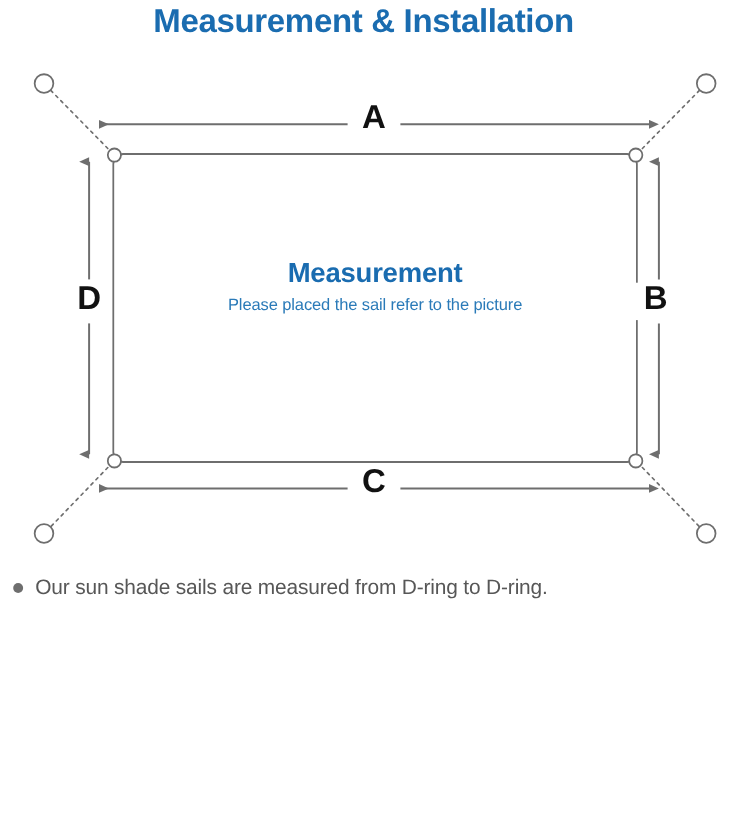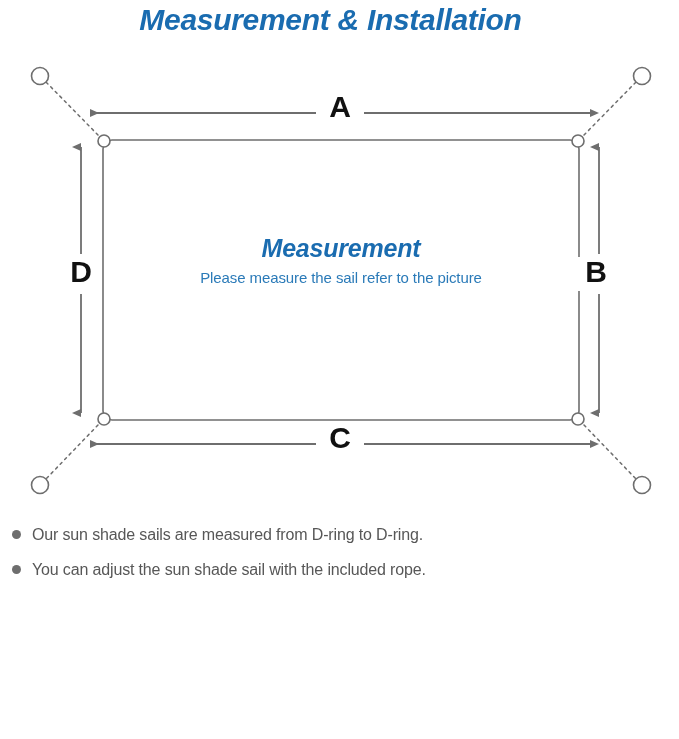--- a/index.html
+++ b/index.html
@@ -23,21 +23,20 @@
     width: 661px;
     text-align: center;
     font-family: "Liberation Sans", sans-serif;
     font-size: 30px;
     font-weight: bold;
     color: #1a6cb0;
     letter-spacing: -0.3px;
     line-height: 38px;
     padding-top: 1px;
     white-space: nowrap;
-    font-style: italic;
   }
 
   
   #diagram {
     position: absolute;
     left: 0;
     top: 48px;
     width: 679px;
     height: 470px;
   }
@@ -71,21 +70,20 @@
     width: 474px;
     text-align: center;
   }
   #sail-center-title {
     font-family: "Liberation Sans", sans-serif;
     font-size: 25px;
     font-weight: bold;
     color: #1a6cb0;
     line-height: 30px;
     letter-spacing: -0.2px;
-    font-style: italic;
   }
   #sail-center-sub {
     font-family: "Liberation Sans", sans-serif;
     font-size: 15px;
     font-weight: normal;
     color: #2a7ab8;
     line-height: 22px;
     margin-top: 4px;
     letter-spacing: -0.1px;
   }
@@ -96,21 +94,21 @@
     left: 0;
     top: 524px;
     width: 679px;
   }
   .note-item {
     position: relative;
     padding-left: 32px;
     padding-right: 7px;
     margin-bottom: 14px;
     font-family: "Liberation Sans", sans-serif;
-    font-size: 16px;
+    font-size: 19px;
     line-height: 21px;
     color: #575757;
     letter-spacing: -0.15px;
   }
   .note-bullet {
     position: absolute;
     left: 12px;
     top: 6px;
     width: 9px;
     height: 9px;
@@ -182,26 +180,22 @@
     </g>
   </svg>
 
   <div class="dim-label" id="label-A">A</div>
   <div class="dim-label" id="label-B">B</div>
   <div class="dim-label" id="label-C">C</div>
   <div class="dim-label" id="label-D">D</div>
 
   <div id="sail-center">
     <div id="sail-center-title">Measurement</div>
-    <div id="sail-center-sub">Please measure the sail refer to the picture</div>
+    <div id="sail-center-sub">Please placed the sail refer to the picture</div>
   </div>
 </div>
 
 <div id="notes">
   <div class="note-item">
     <span class="note-bullet"></span>
     <span>Our sun shade sails are measured from D-ring to D-ring.</span>
   </div>
-  <div class="note-item">
-    <span class="note-bullet"></span>
-    <span>You can adjust the sun shade sail with the included rope.</span>
-  </div>
 </div>
 
 </body></html>

